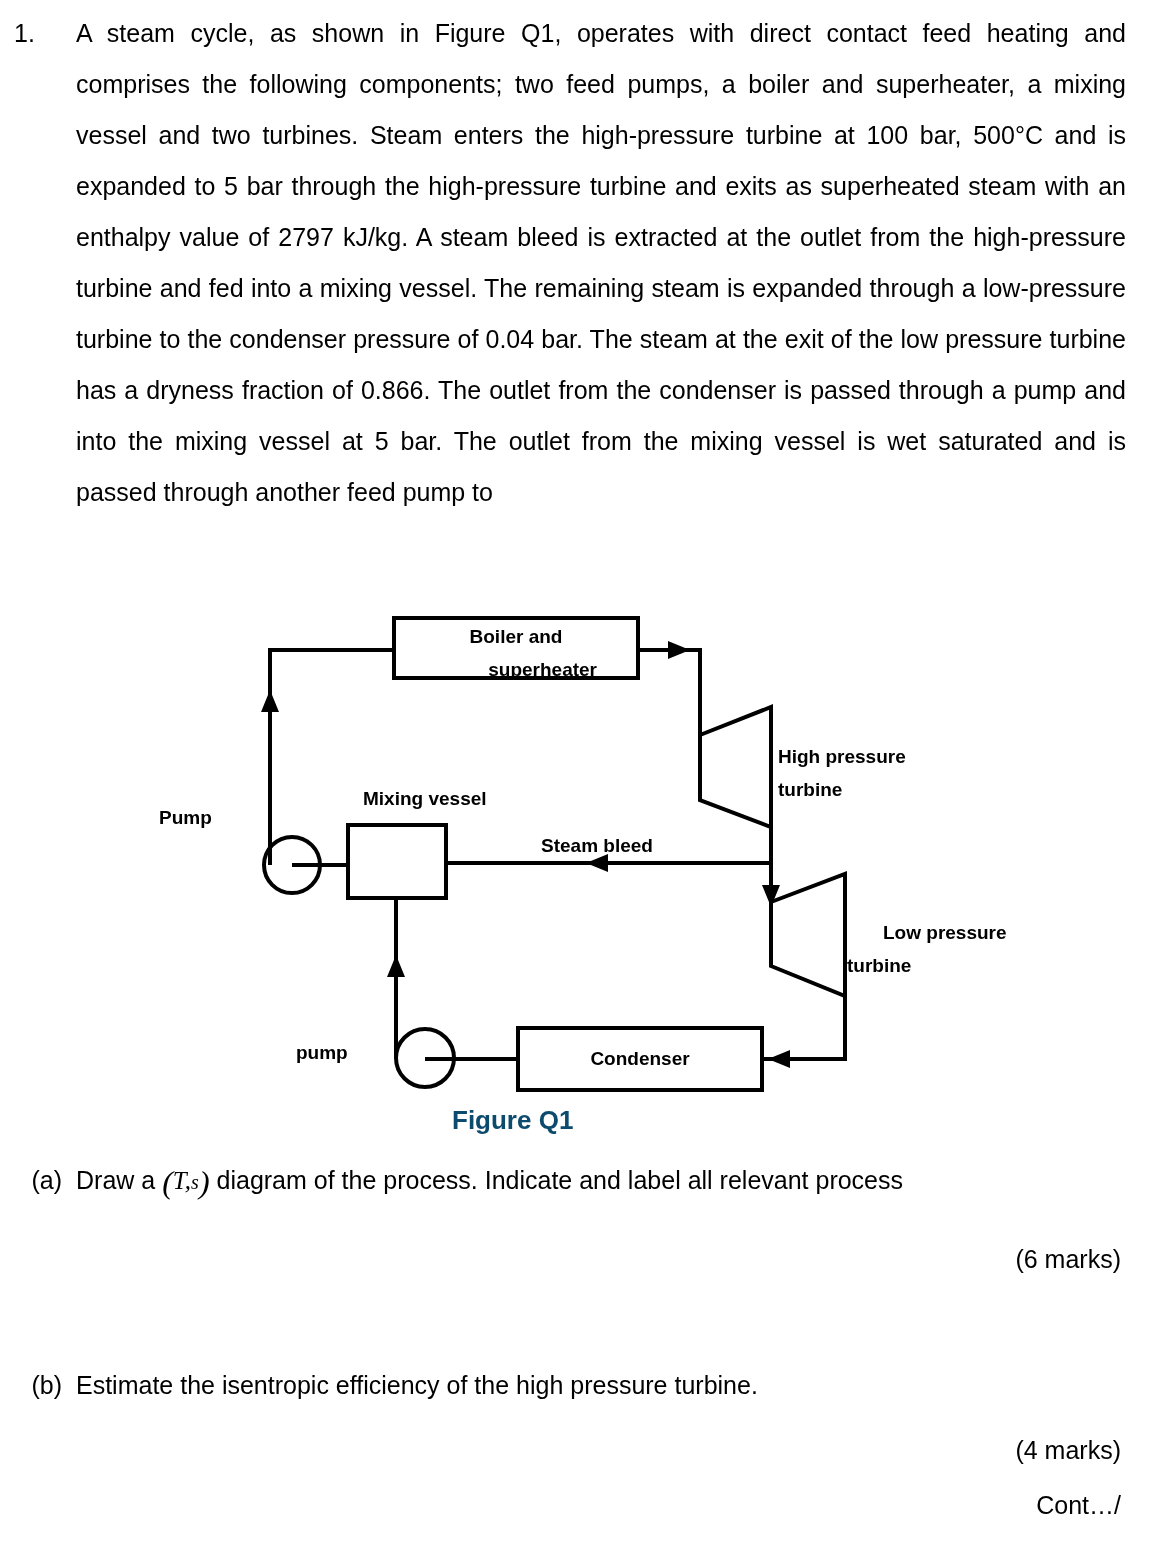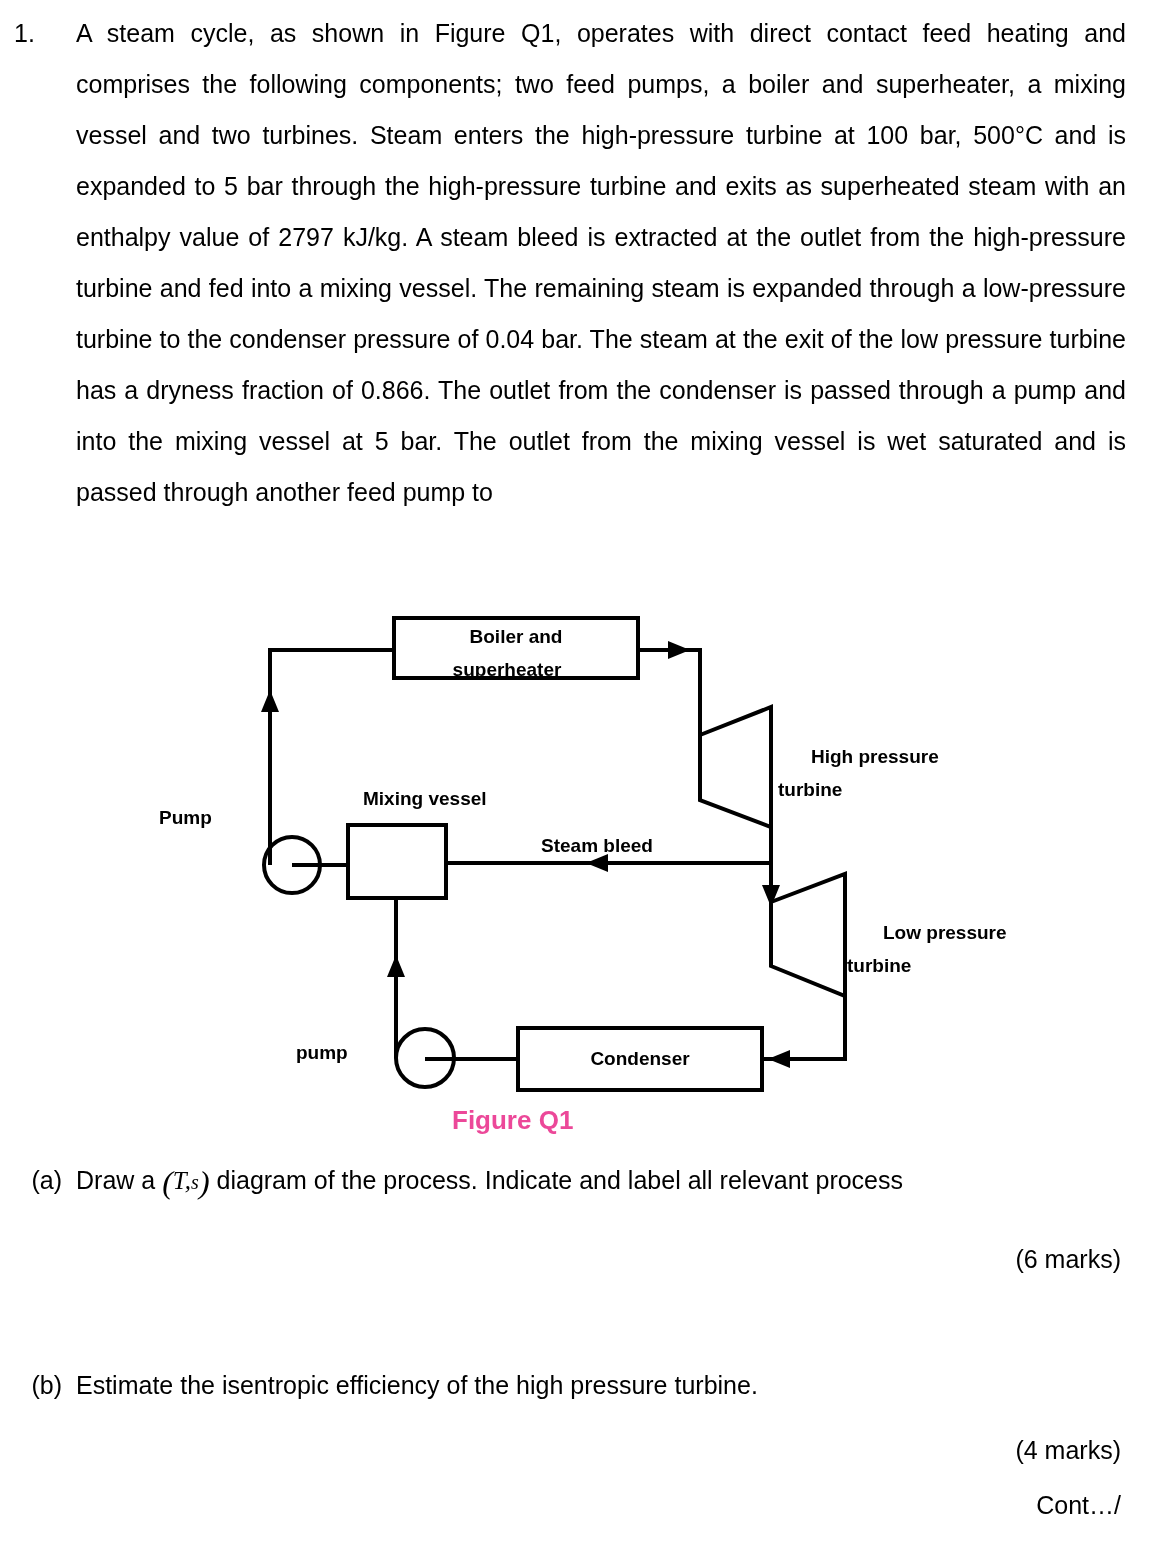--- a/index.html
+++ b/index.html
@@ -125,21 +125,21 @@
     line-height: 23px;
     white-space: nowrap;
     color: #000;
   }
   .fig-caption {
     position: absolute;
     font-family: "Liberation Sans", sans-serif;
     font-weight: bold;
     font-size: 26px;
     white-space: nowrap;
-    color: #ec4899;
+    color: #0c4a6e;
   }
 </style>
 </head>
 <body>
 
 <div class="q-block">
   <div class="q-row">
     <div class="q-number">1.</div>
     <div class="q-body">
       <p class="para">A steam cycle, as shown in Figure Q1, operates with direct contact feed heating and comprises the following components; two feed pumps, a boiler and superheater, a mixing vessel and two turbines.  Steam enters the high-pressure turbine at 100 bar, 500°C and is expanded to 5 bar through the high-pressure turbine and exits as superheated steam with an enthalpy value of 2797 kJ/kg.  A steam bleed is extracted at the outlet from the high-pressure turbine and fed into a mixing vessel.  The remaining steam is expanded through a low-pressure turbine to the condenser pressure of 0.04 bar.  The steam at the exit of the low pressure turbine has a dryness fraction of 0.866.  The outlet from the condenser is passed through a pump and into the mixing vessel at 5 bar.  The outlet from the mixing vessel is wet saturated and is passed through another feed pump to</p>
@@ -193,29 +193,29 @@
 
       <polygon points="771,312 762,290 780,290"></polygon>
 
       <polygon points="768,464 790,455 790,473"></polygon>
 
       <polygon points="396,360 387,382 405,382"></polygon>
     </g>
   </svg>
 
   <div class="fig-label" style="left:447px; top:30px; width:138px; text-align:center;">Boiler and</div>
-  <div class="fig-label" style="left:438px; top:63px; width:138px; text-align:center;">superheater</div>
+  <div class="fig-label" style="left:459px; top:63px; width:138px; text-align:right;">superheater</div>
 
   <div class="fig-label" style="left:363px; top:192px;">Mixing vessel</div>
 
   <div class="fig-label" style="left:159px; top:211px;">Pump</div>
 
   <div class="fig-label" style="left:541px; top:239px;">Steam bleed</div>
 
-  <div class="fig-label" style="left:811px; top:150px;">High pressure</div>
+  <div class="fig-label" style="left:778px; top:150px;">High pressure</div>
   <div class="fig-label" style="left:778px; top:183px;">turbine</div>
 
   <div class="fig-label" style="left:847px; top:326px;padding-left:36px;">Low pressure</div>
   <div class="fig-label" style="left:847px; top:359px;">turbine</div>
 
   <div class="fig-label" style="left:296px; top:446px;">pump</div>
 
   <div class="fig-label" style="left:518px; top:452px; width:244px; text-align:center;">Condenser</div>
 
   <div class="fig-caption" style="left:452px; top:510px;">Figure Q1</div>

